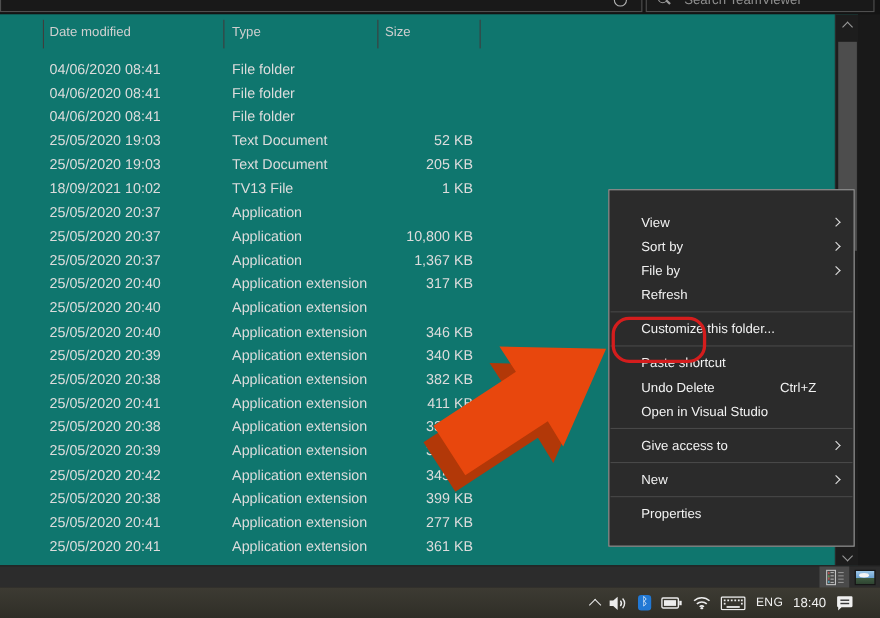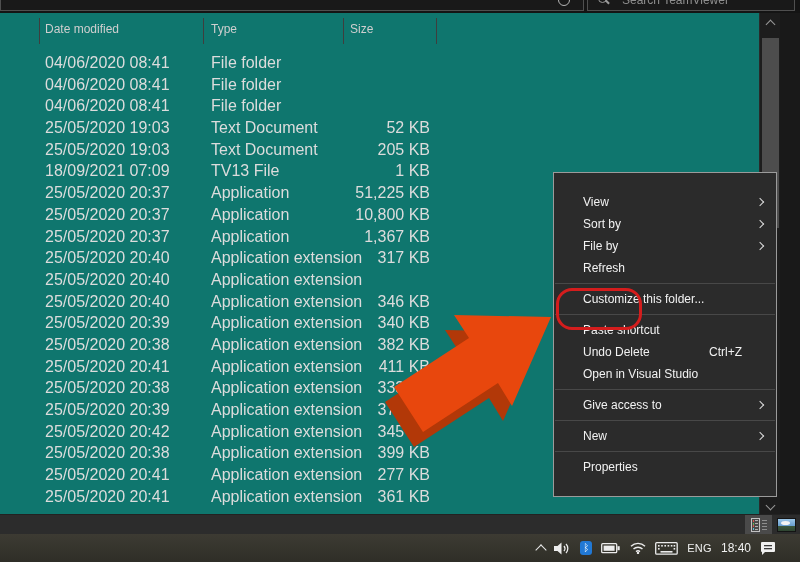--- a/index.html
+++ b/index.html
@@ -16,21 +16,21 @@
              background:#191919;border:1px solid #4f4f4f;box-sizing:border-box;}
   .mag{position:absolute;left:10px;top:14px;width:7px;height:7px;border:1.4px solid #9a9a9a;border-radius:50%;}
   .mag::after{content:"";position:absolute;left:6px;top:6px;width:5px;height:1.6px;background:#9a9a9a;transform:rotate(45deg);}
   .searchtext{position:absolute;left:34px;top:13px;font-size:12px;color:#8f8f8f;white-space:nowrap;}
 
   
   .content{position:absolute;left:0;top:13px;width:780px;height:501px;background:#0f766e;}
   .hdr-label{position:absolute;top:3px;height:26px;line-height:26px;font-size:12px;color:#cfcfcf;cursor:default;}
   .hdr-sep{position:absolute;top:5px;width:1px;height:26px;background:#3e3e3e;}
   .rows{position:absolute;left:0;top:39px;width:779px;}
-  .frow{position:relative;height:21.7px;line-height:21.7px;font-size:16px;color:#dcdcdc;white-space:nowrap;}
+  .frow{position:relative;height:21.7px;line-height:21.7px;font-size:13px;color:#dcdcdc;white-space:nowrap;}
   .c-date{position:absolute;left:45px;}
   .c-type{position:absolute;left:211px;}
   .c-size{position:absolute;left:320px;width:110px;text-align:right;}
 
   
   .vscroll{position:absolute;right:0;top:0;width:21px;height:501px;background:#1d1d1d;border-left:1px solid #2a2a2a;box-sizing:border-box;}
   .sb-thumb{position:absolute;left:2px;top:25px;width:17px;height:190px;background:#4d4d4d;}
   .chev{display:inline-block;width:6px;height:6px;border-right:1.6px solid #9a9a9a;border-bottom:1.6px solid #9a9a9a;}
   .sb-up{position:absolute;left:7px;top:8px;transform:rotate(-135deg);}
   .sb-down{position:absolute;left:7px;top:489px;transform:rotate(45deg);}
@@ -119,28 +119,27 @@
           <span class="c-date">25/05/2020 19:03</span>
           <span class="c-type">Text Document</span>
           <span class="c-size">52 KB</span>
         </div>
         <div class="frow">
           <span class="c-date">25/05/2020 19:03</span>
           <span class="c-type">Text Document</span>
           <span class="c-size">205 KB</span>
         </div>
         <div class="frow">
-          <span class="c-date">18/09/2021 07:09</span>
+          <span class="c-date">18/09/2021 10:02</span>
           <span class="c-type">TV13 File</span>
           <span class="c-size">1 KB</span>
         </div>
         <div class="frow">
           <span class="c-date">25/05/2020 20:37</span>
           <span class="c-type">Application</span>
-          <span class="c-size">51,225 KB</span>
         </div>
         <div class="frow">
           <span class="c-date">25/05/2020 20:37</span>
           <span class="c-type">Application</span>
           <span class="c-size">10,800 KB</span>
         </div>
         <div class="frow">
           <span class="c-date">25/05/2020 20:37</span>
           <span class="c-type">Application</span>
           <span class="c-size">1,367 KB</span>

